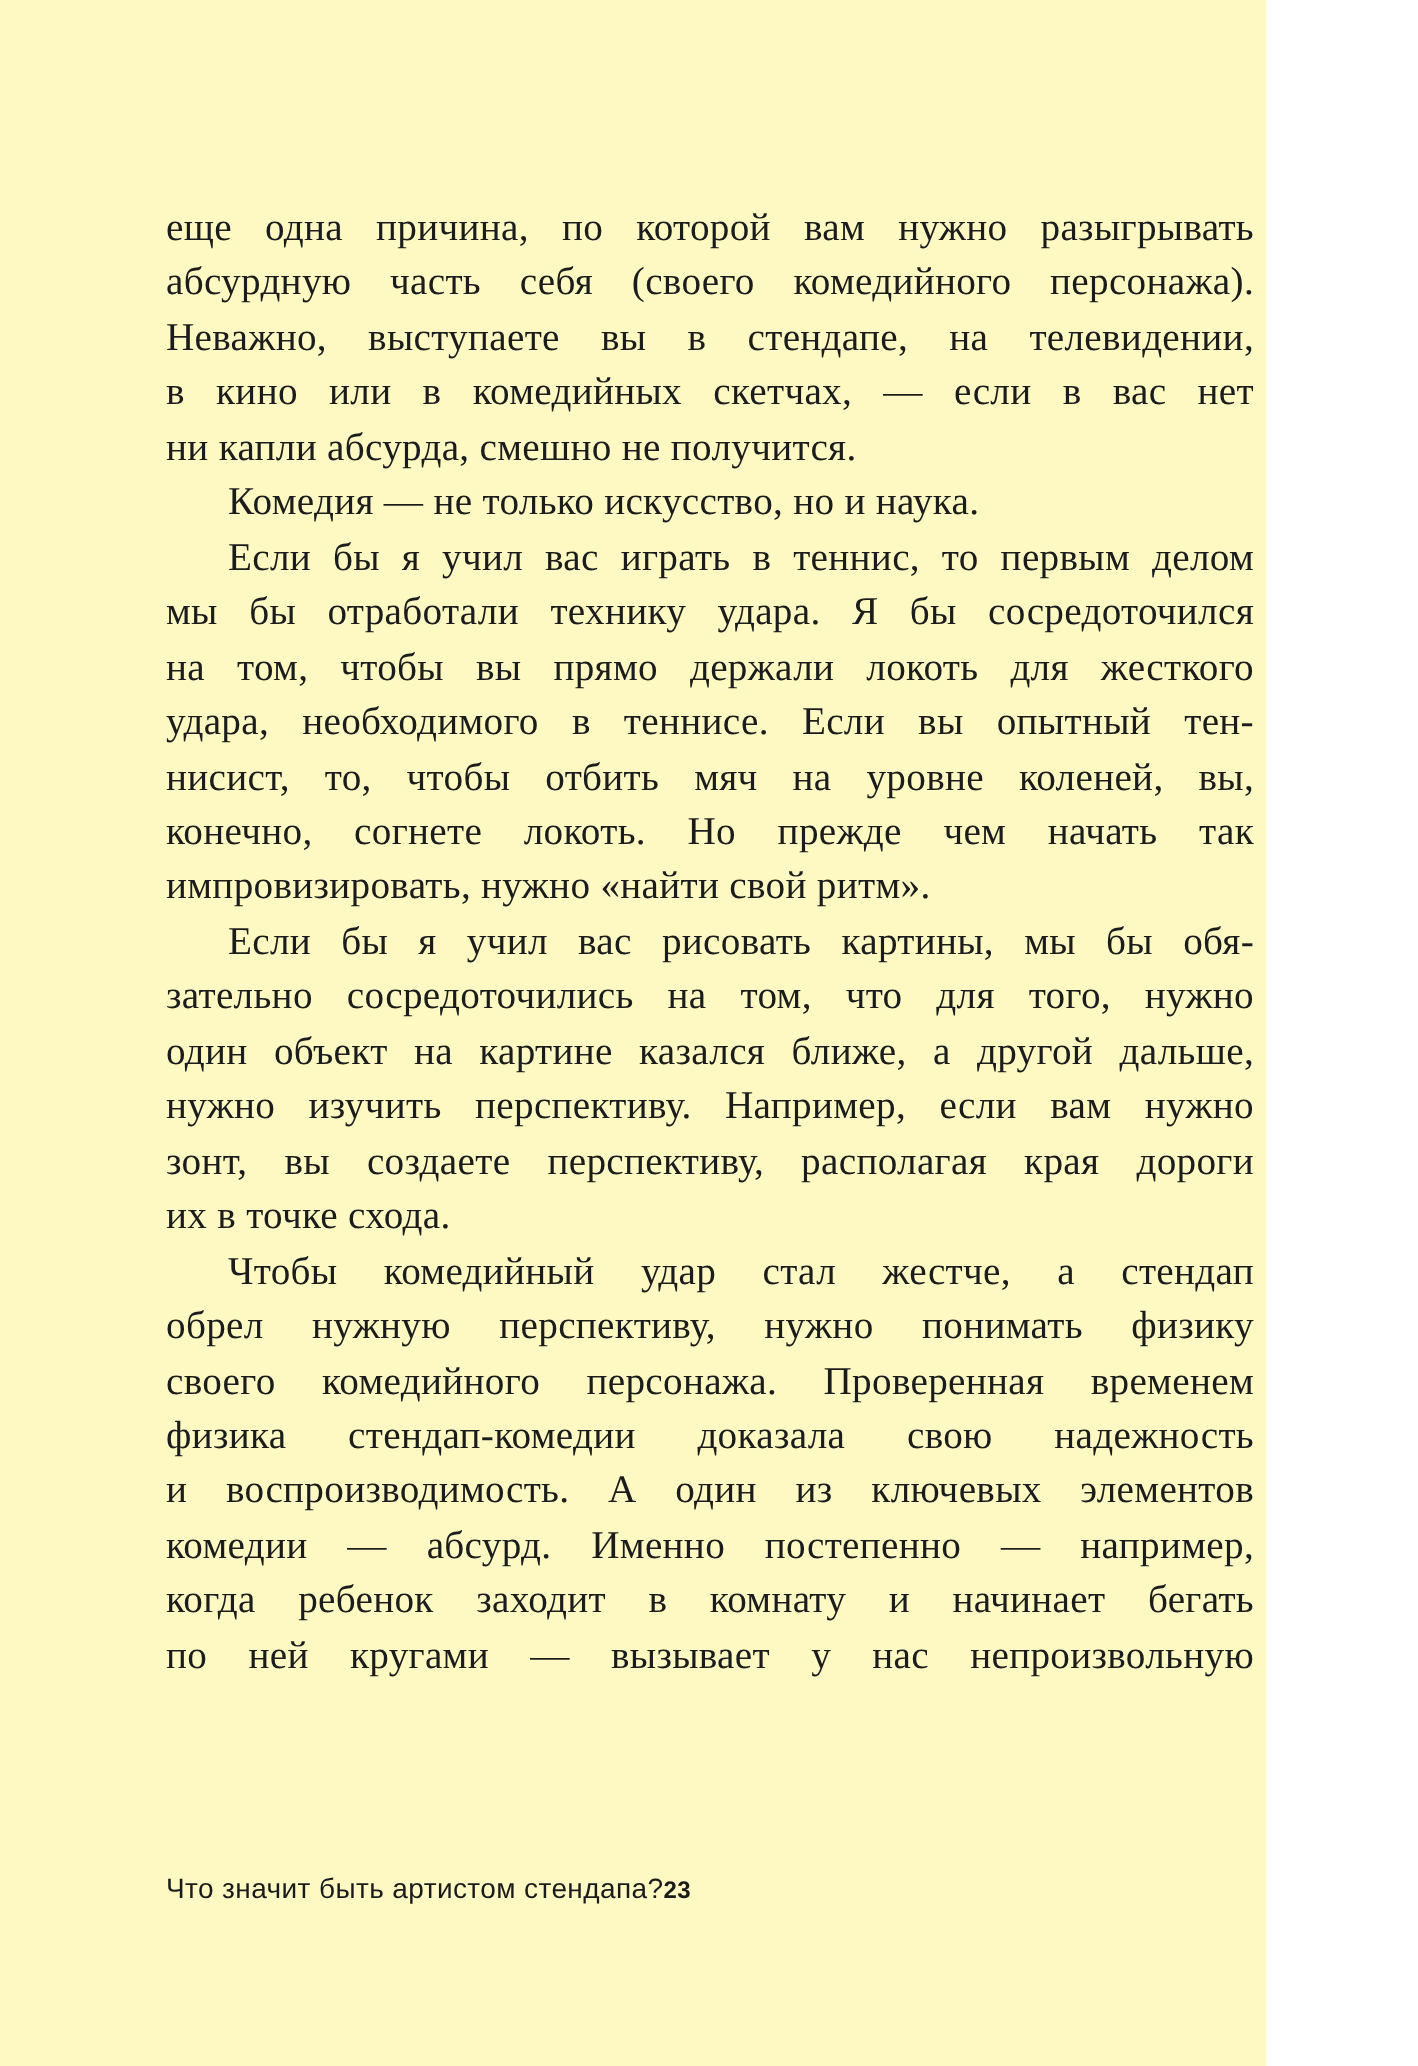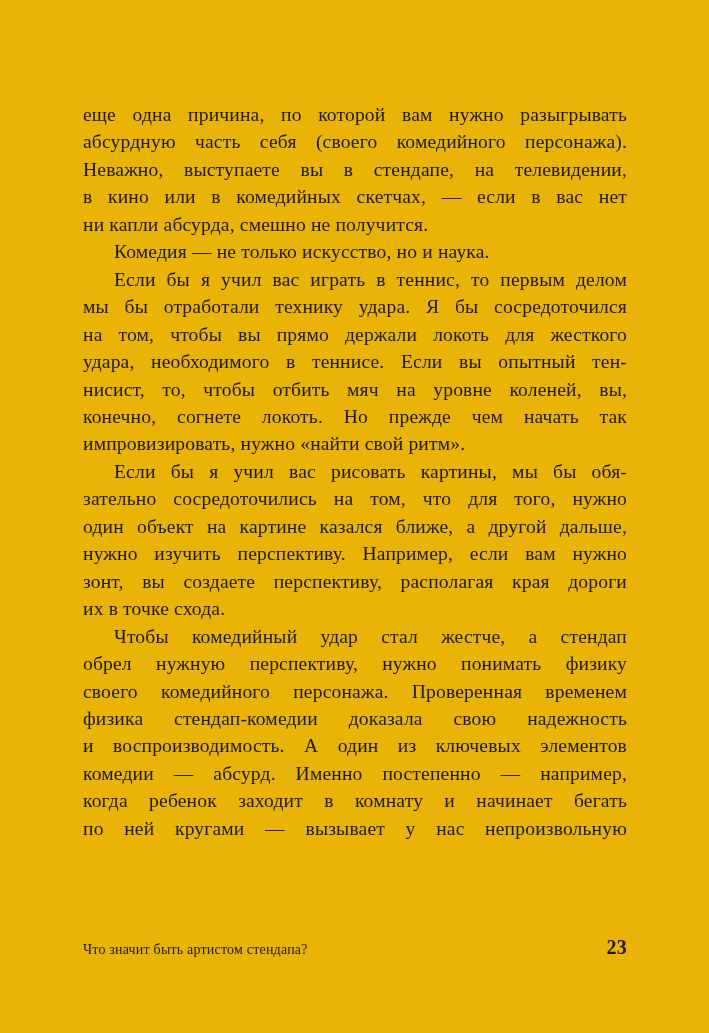--- a/index.html
+++ b/index.html
@@ -9,23 +9,23 @@
   }
   body {
     width: 709px;
     height: 1033px;
     font-family: "Liberation Serif", serif;
     color: #1b1b1b;
     overflow: hidden;
   }
   .page {
     position: relative;
-    width: 709px;
+    width: 633px;
     height: 1033px;
-    background: #eab308;
+    background: #fef9c3;
   }
   .text-block {
     position: absolute;
     left: 83px;
     top: 101px;
     width: 544px;
     font-size: 19.6px;
     line-height: 27.45px;
     letter-spacing: 0.15px;
     color: #1c1c1c;
@@ -41,33 +41,32 @@
   }
   .line.indent {
     text-indent: 31px;
   }
   .footer {
     position: absolute;
     left: 83px;
     top: 936px;
     width: 544px;
     display: flex;
-    justify-content: space-between;
     align-items: baseline;
-    font-family: Liberation Serif, serif;
+    font-family: Liberation Sans, sans-serif;
     font-size: 14px;
     letter-spacing: 0.2px;
     color: #1b1b1b;
   }
   .running-title {
     font-weight: 400;
   }
   .page-num {
     font-weight: 700;
-    font-size: 20px;
+    font-size: 12px;
   }
 </style>
 </head>
 <body>
 
 <div class="page">
 
   <main class="text-block" id="text-block">
       <div class="line">еще одна причина, по которой вам нужно разыгрывать</div>
       <div class="line">абсурдную часть себя (своего комедийного персонажа).</div>

